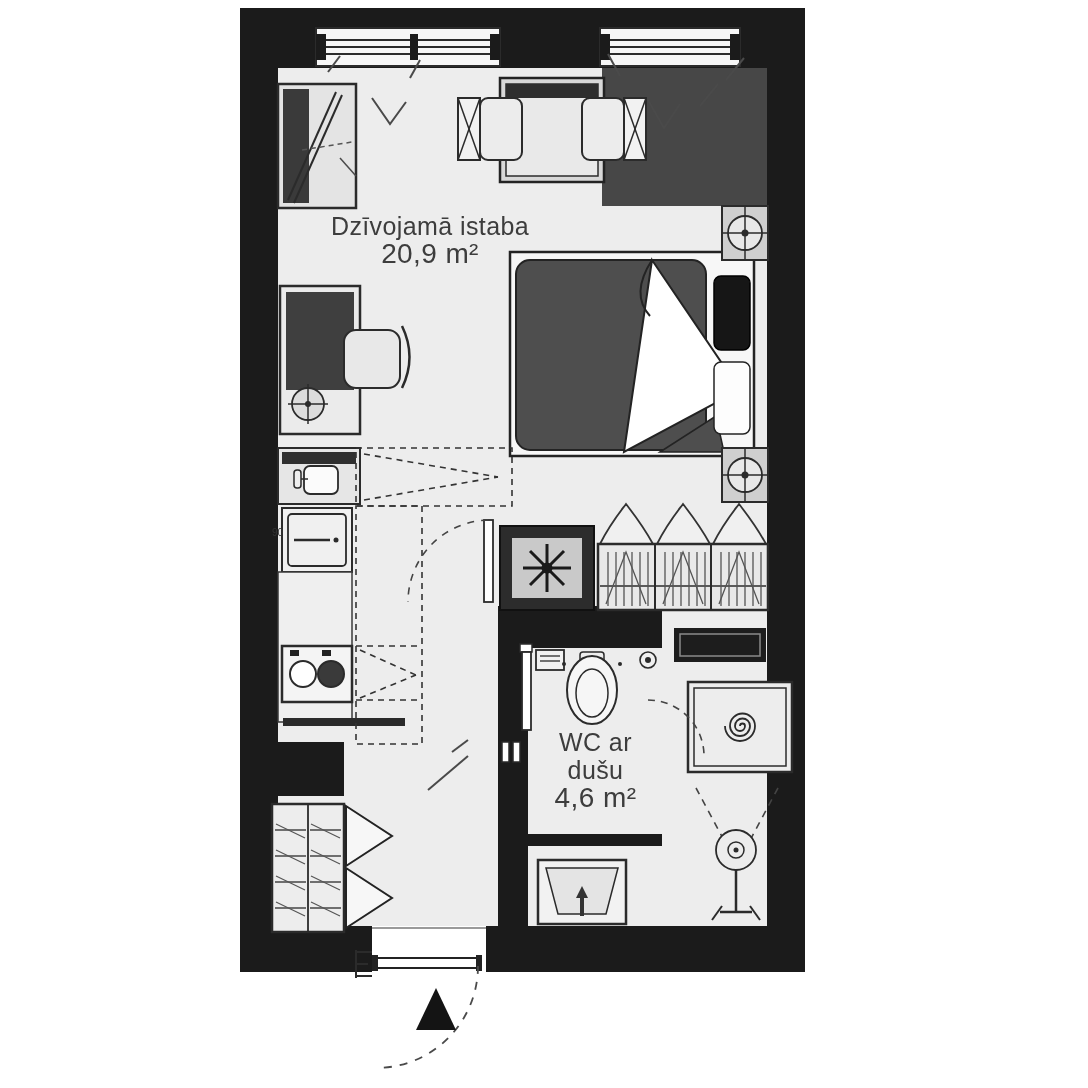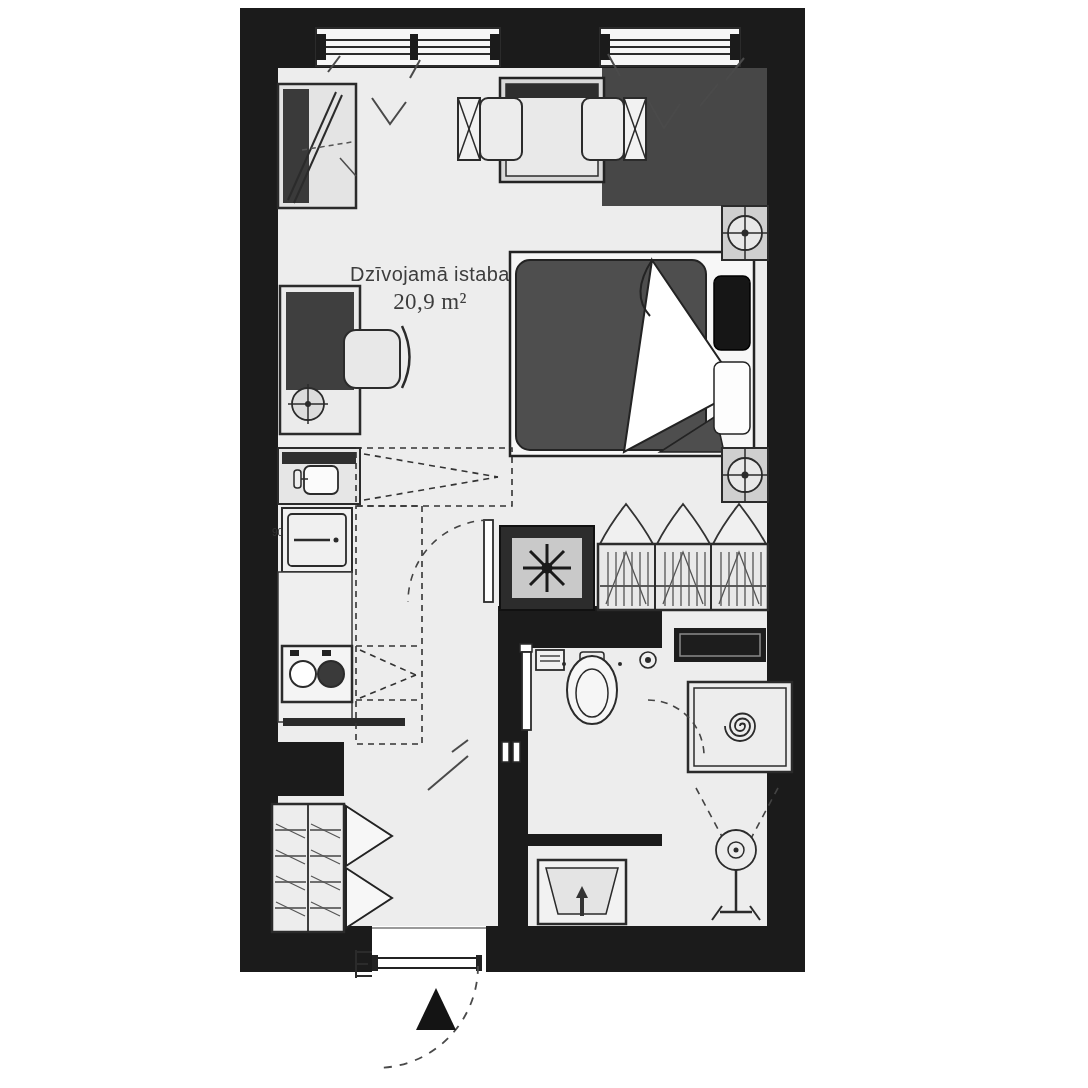--- a/index.html
+++ b/index.html
@@ -3,22 +3,22 @@
 <meta charset="utf-8">
 <style>
   :root{
     --wall:#1b1b1b; --floor:#ededed; --paper:#ffffff; --line:#2b2b2b; --accent_dark:#4e4e4e;
   }
   html,body{margin:0;padding:0;background:var(--paper);}
   .canvas{position:relative;width:1088px;height:1088px;background:var(--paper);
           font-family:"Liberation Sans", sans-serif;overflow:hidden;}
   .plan-svg{position:absolute;left:0;top:0;}
   .room-label{position:absolute;text-align:center;color:#3d3d3d;letter-spacing:.4px;}
-  .room-label .nm{font-size:20px;line-height:28px;margin-top:48px;}
-  .room-label .ar{font-size:23px;line-height:28px;font-family:Liberation Serif, serif;}
+  .room-label .nm{font-size:25px;line-height:28px;}
+  .room-label .ar{font-size:28px;line-height:28px;}
   .dim-label{position:absolute;font-size:10px;line-height:9px;color:#333;width:11px;text-align:right;}
 </style>
 </head>
 <body>
 
 <div class="canvas">
 
 <svg class="plan-svg" width="1088" height="1088" viewBox="0 0 1088 1088">
 
   <rect x="278" y="68" width="489" height="858" fill="var(--floor)"></rect>
@@ -316,16 +316,21 @@
   </g>
 
 </svg>
 
 <div class="room-label" style="left:290px;top:212px;width:280px;">
   <div class="nm">Dzīvojamā istaba</div>
   <div class="ar">20,9 m²</div>
 </div>
 
 
+<div class="room-label" style="left:528px;top:728px;width:135px;">
+  <div class="nm">WC ar</div>
+  <div class="nm">dušu</div>
+  <div class="ar">4,6 m²</div>
+</div>
 
 <div class="dim-label" style="left:272px;top:528px;">90</div>
 
 </div>
 
 </body></html>

